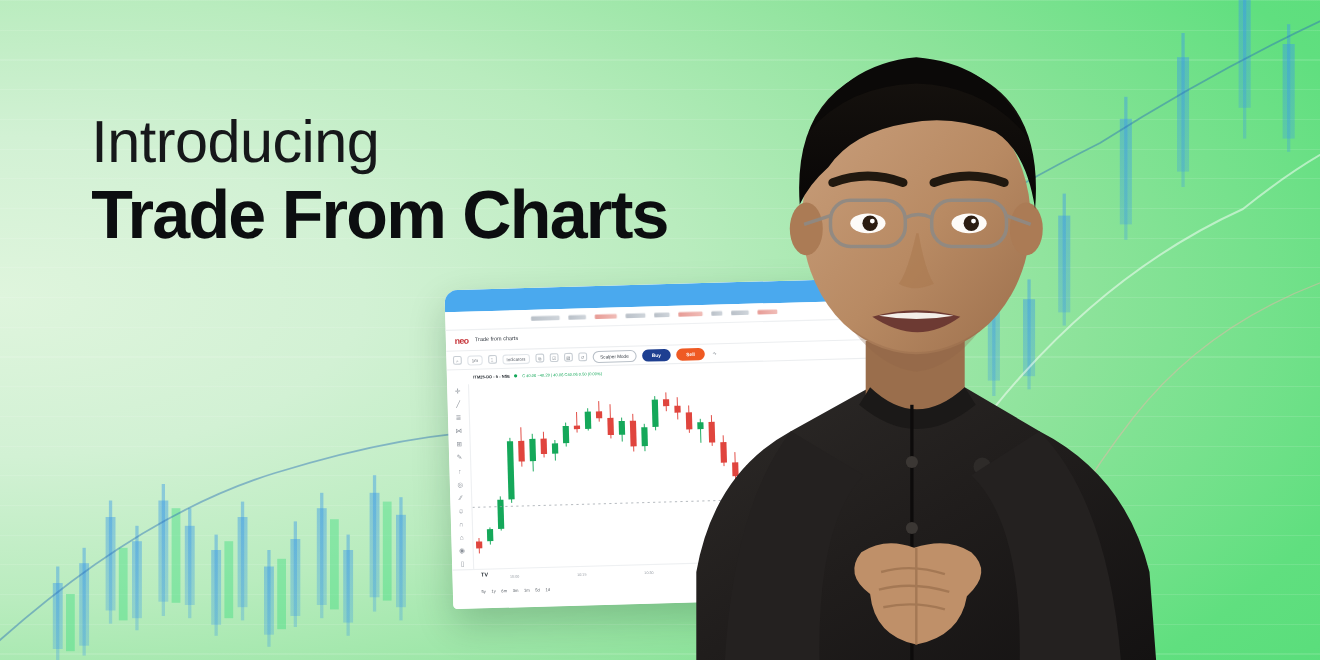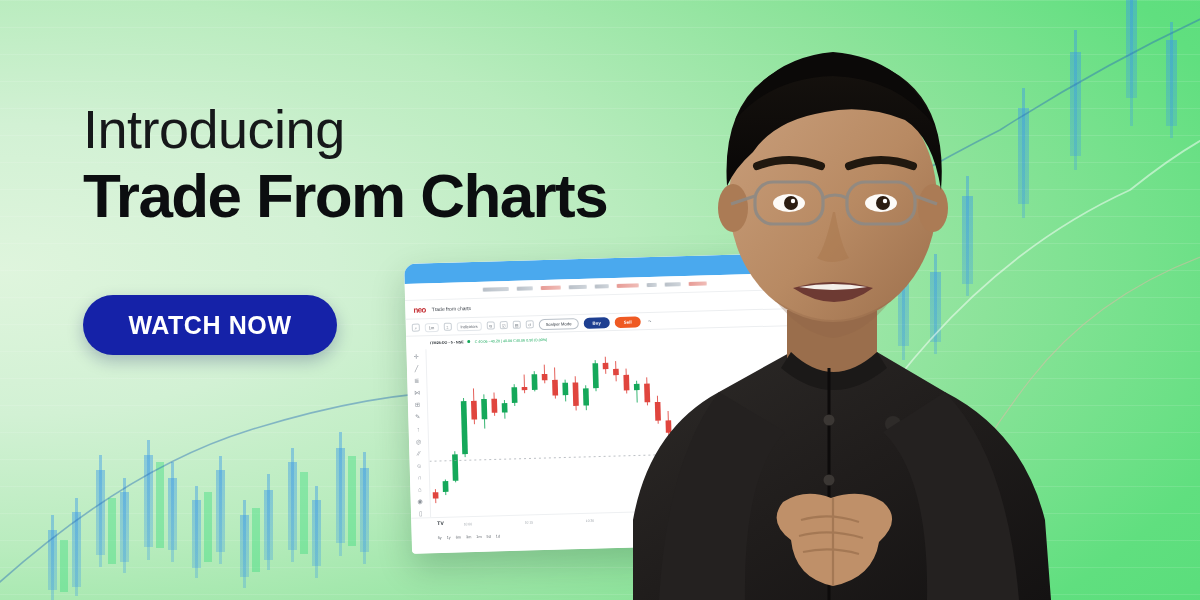--- a/index.html
+++ b/index.html
@@ -253,23 +253,20 @@
     <path d="M -20 600 Q 120 470 250 430 T 470 392 Q 620 360 760 270 T 1000 130 Q 1110 60 1220 10" fill="none" stroke="#2b6fb8" stroke-width="1.6" opacity=".45"></path>
     <path d="M 760 600 Q 840 440 930 340 T 1130 190 Q 1180 150 1220 130" fill="none" stroke="#ffffff" stroke-width="1.8" opacity=".5"></path>
     <path d="M 900 600 Q 960 470 1030 380 T 1220 250" fill="none" stroke="#f3b2ad" stroke-width="1.2" opacity=".45"></path>
   </svg>
 
   <div class="headline">
     <div class="l1">Introducing</div>
     <div class="l2">Trade From Charts</div>
   </div>
 
-  <button class="cta">
-    <span>WATCH NOW</span>
-  </button>
 
   <div class="app-window">
 
     <div class="win-titlebar">
       <span class="dot w"></span>
       <span class="dot o"></span>
       <span class="dot r"></span>
     </div>
 
     <div class="win-body">

